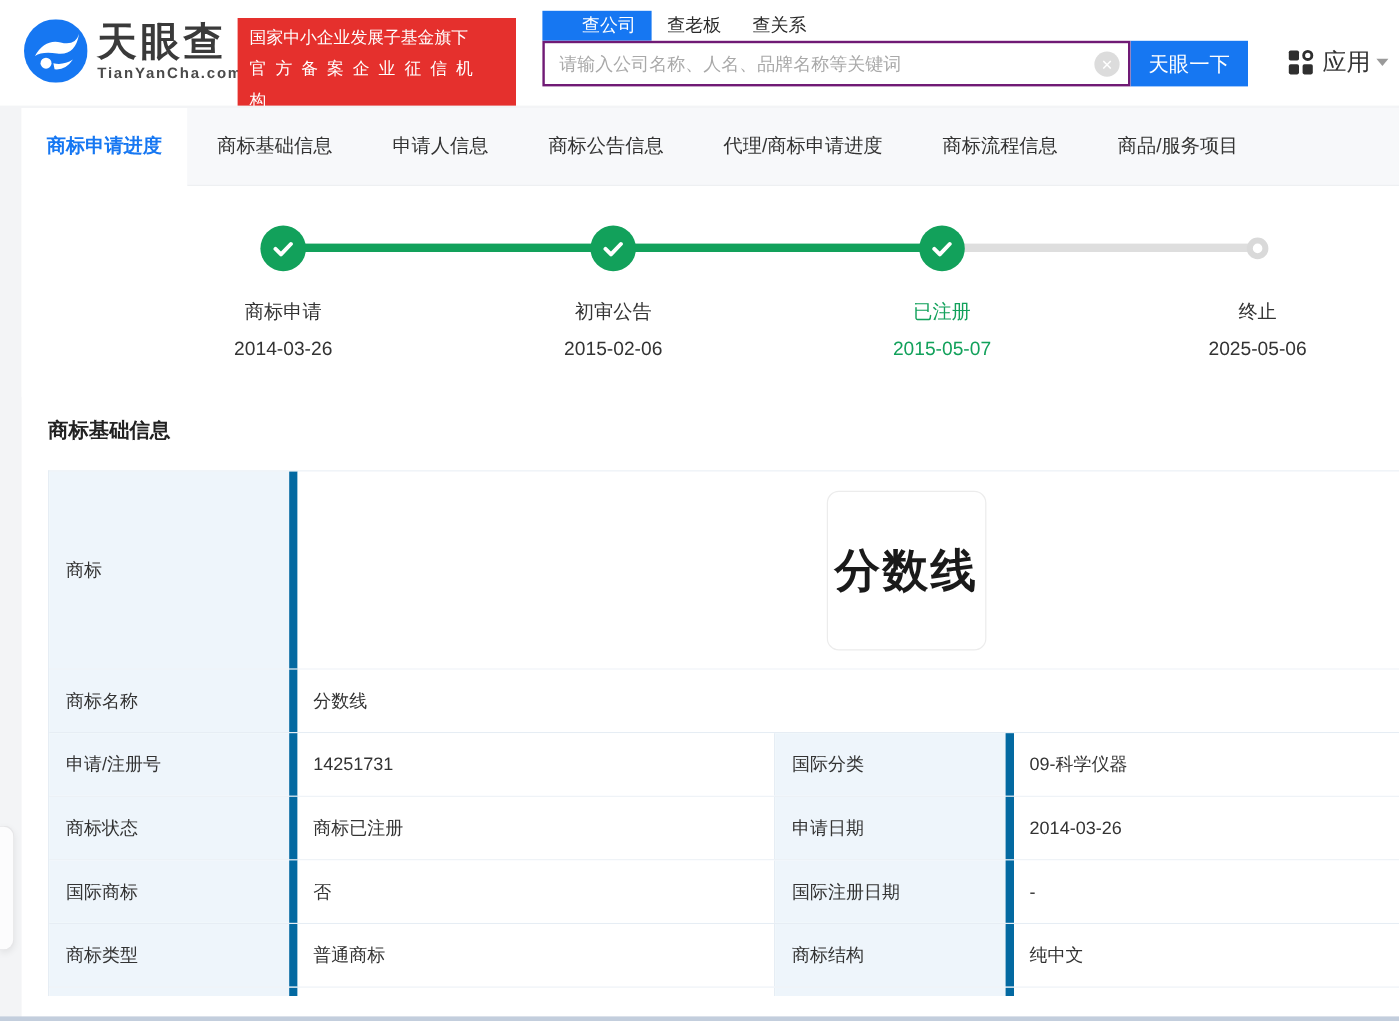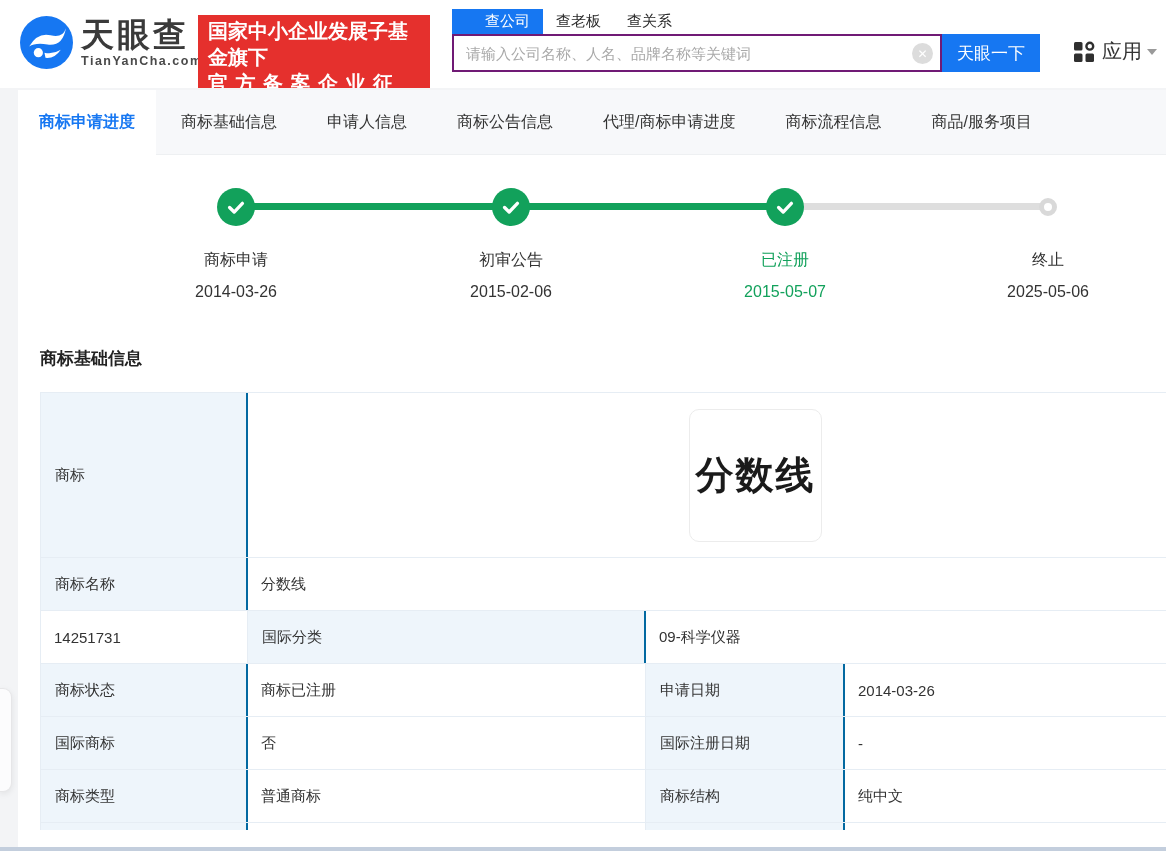--- a/index.html
+++ b/index.html
@@ -7,21 +7,21 @@
     font-family:"Liberation Sans","DejaVu Sans",sans-serif; color:#333; background:#fff; }
 
   
   .header { position:relative; width:100%; height:88px; background:#fff; }
   .logo { position:absolute; left:20px; top:16px; display:flex; align-items:center; }
   .logo-icon { width:53px; height:53px; }
   .logo-text { margin-left:8px; }
   .logo-name { font-size:33px; font-weight:bold; color:#3a3a3a; letter-spacing:3px; line-height:34px; }
   .logo-domain { font-size:12.5px; font-weight:bold; color:#4a4a4a; letter-spacing:1.5px; margin-top:2px; }
   .badge { position:absolute; left:198px; top:15px; width:232px; height:76px;
-    color:#fff; font-weight:bold; font-size:20px; line-height:26px; padding:3px 10px; }
+    color:#fff; font-weight:normal; font-size:14px; line-height:26px; padding:3px 10px; }
   .badge div:nth-child(2) { letter-spacing:7.5px; }
   .search { position:absolute; left:452px; top:10px; width:588px; }
   .search-tabs { display:flex; height:24px; align-items:flex-end; }
   .search-tab { font-size:15px; color:#2a2a2a; padding:3px 13px 3px 13px; cursor:pointer; }
   .search-tab.active { color:#fff;padding-left:33px; }
   .search-row { display:flex; height:38px; }
   .search-input-wrap { position:relative; width:490px; }
   .search-input { width:100%; height:38px; border:2px solid #701a75; outline:none;
     padding:0 40px 0 12px; font-size:15px; color:#333; font-family:inherit; }
   .search-input::placeholder { color:#a9a9a9; }
@@ -56,21 +56,21 @@
   .tl-date { font-size:16px; color:#333; margin-top:12px; }
 
   
   .section-title { margin:16px 0 22px 22px; font-size:17px; font-weight:bold; color:#222; }
   .tm-table { margin-left:22px; width:1126px; border-top:1px solid #e6edf4; border-left:1px solid #e6edf4; }
   .t-row { display:grid; border-bottom:1px solid #e6edf4; }
   .t-row.pair { grid-template-columns:207px 398px 199px 1fr; height:53px; }
   .t-row.full { grid-template-columns:207px 1fr; height:53px; }
   .t-row.imgrow { grid-template-columns:207px 1fr; height:165px; }
   .t-row.partial { grid-template-columns:207px 398px 199px 1fr; height:7px; overflow:hidden; border-bottom:none; }
-  .t-label { background:#eef5fb; display:flex; align-items:center; padding-left:14px; font-size:15px; color:#333; border-right:2px solid #0369a1; }
+  .t-label { background:#eef5fb; display:flex; align-items:center; padding-left:14px; font-size:15px; color:#333; border-right:7px solid #0369a1; }
   .t-value { background:#fff; display:flex; align-items:center; padding-left:13px; font-size:15px; color:#333; border-right:1px solid #e6edf4; }
   .t-row > div:last-child { border-right:none; }
   .tm-box { margin-left:441px; margin-top:16px; width:133px; height:133px; border:1px solid #ececec;
     border-radius:10px; display:flex; align-items:center; justify-content:center;
     font-size:38px; font-weight:600; color:#1a1a1a; letter-spacing:2px; }
 
   
   .left-widget { position:absolute; left:0; top:688px; width:12px; height:104px; background:#fcfcfd;
     border:1px solid #e6e6e8; border-left:none; border-radius:0 9px 9px 0; box-shadow:0 2px 6px rgba(0,0,0,.08); }
   .bottom-bar { position:absolute; left:0; bottom:0; width:1166px; height:4px; background:#c3cedd; }
@@ -183,20 +183,21 @@
         <div class="t-label">商标</div>
         <div class="t-value" style="align-items:flex-start; padding-left:0;">
           <div class="tm-box">分数线</div>
         </div>
       </div>
       <div class="t-row full">
         <div class="t-label">商标名称</div>
         <div class="t-value">分数线</div>
       </div>
       <div class="t-row pair">
+        <div class="t-label">申请/注册号</div>
         <div class="t-value">14251731</div>
         <div class="t-label">国际分类</div>
         <div class="t-value">09-科学仪器</div>
       </div>
       <div class="t-row pair">
         <div class="t-label">商标状态</div>
         <div class="t-value">商标已注册</div>
         <div class="t-label">申请日期</div>
         <div class="t-value">2014-03-26</div>
       </div>

